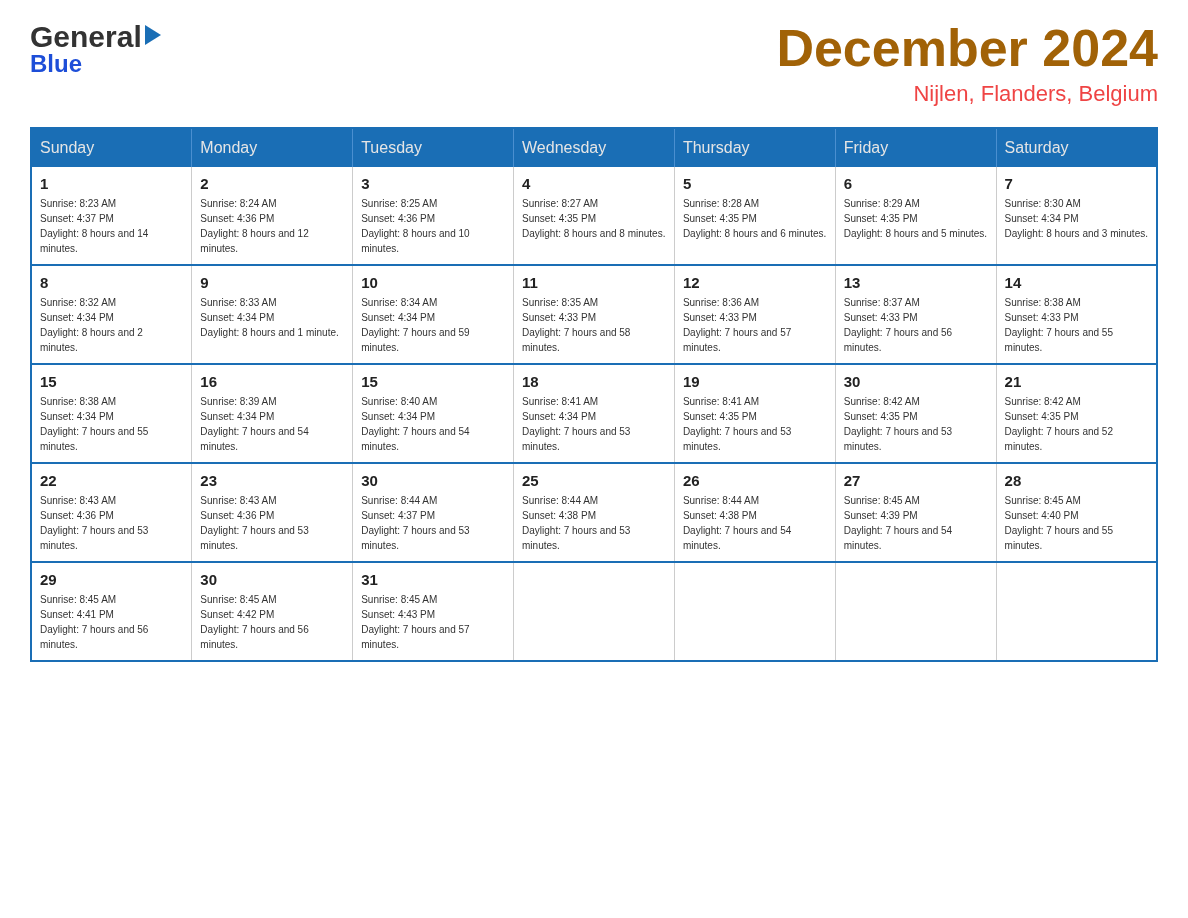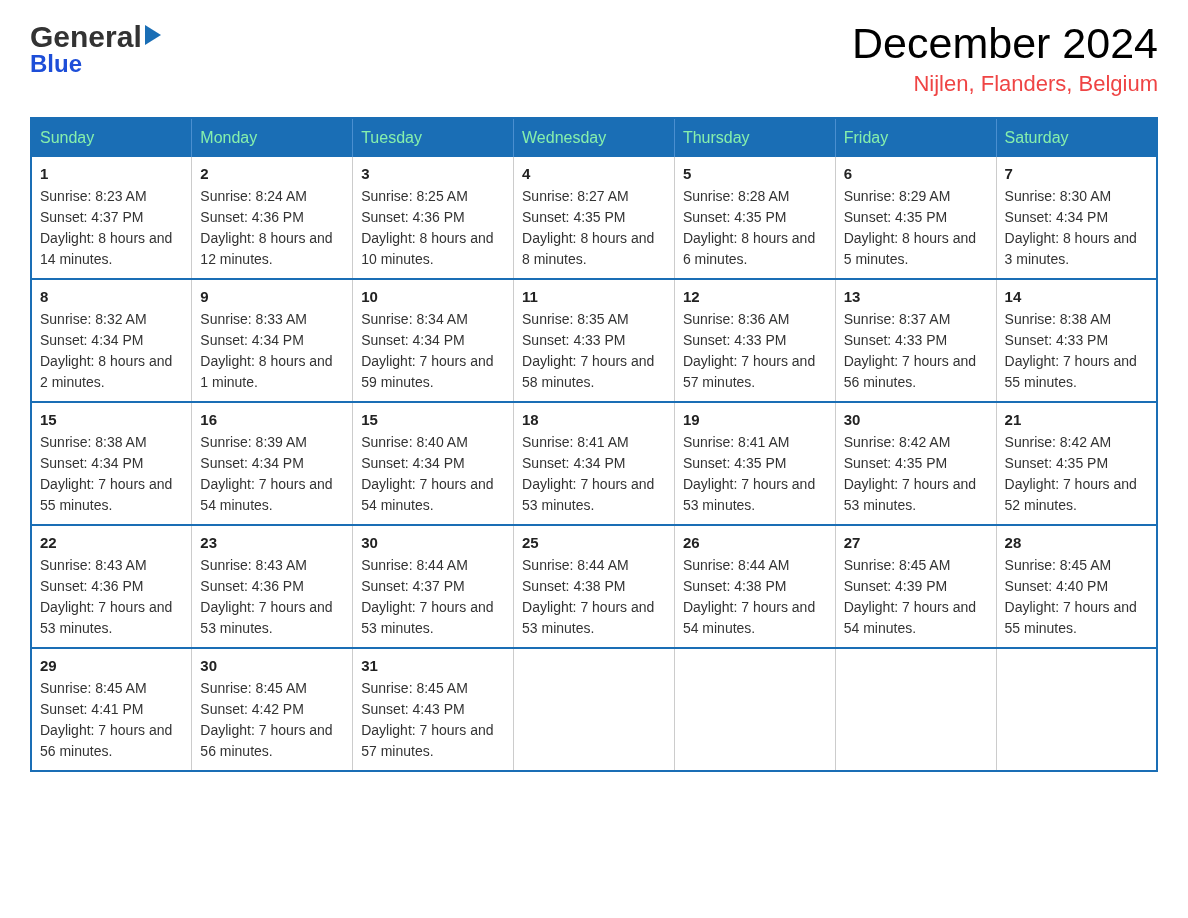--- a/index.html
+++ b/index.html
@@ -24,38 +24,38 @@
     .logo-bottom {
       color: #1d4ed8;
       font-size: 24px;
       font-weight: bold;
       margin-top: -4px;
     }
     .title-block {
       text-align: right;
     }
     .month-title {
-      font-size: 43px;
-      font-weight: normal;
-      color: #000000;
+      font-size: 52px;
+      font-weight: bold;
+      color: #a16207;
       line-height: 1.1;
     }
     .location {
       font-size: 22px;
       color: #ef4444;
       margin-top: 4px;
     }
     .calendar {
       width: 100%;
       border-collapse: collapse;
       border: 2px solid #1a6eb5;
     }
     .calendar th {
       background-color: #1a6eb5;
-      color: #86efac;
+      color: #e5e5e5;
       font-size: 16px;
       font-weight: normal;
       padding: 10px 8px;
       text-align: left;
       border-right: 1px solid #4a8fd0;
     }
     .calendar th:last-child { border-right: none; }
     .calendar td {
       vertical-align: top;
       padding: 8px 8px;
@@ -69,21 +69,21 @@
     .calendar td:last-child { border-right: none; }
     .calendar tr:last-child td { border-bottom: none; margin-left: 17px; }
     .day-num {
       font-size: 15px;
       font-weight: bold;
       color: #222;
       margin-bottom: 4px;
       display: block;
     }
     .day-info {
-      font-size: 14px;
+      font-size: 10px;
       line-height: 1.5;
       color: #333;
     }
     .empty-cell {
       background: #fff;
     }
     .logo-wrapper {
       display: flex;
       align-items: center;
       gap: 0;

